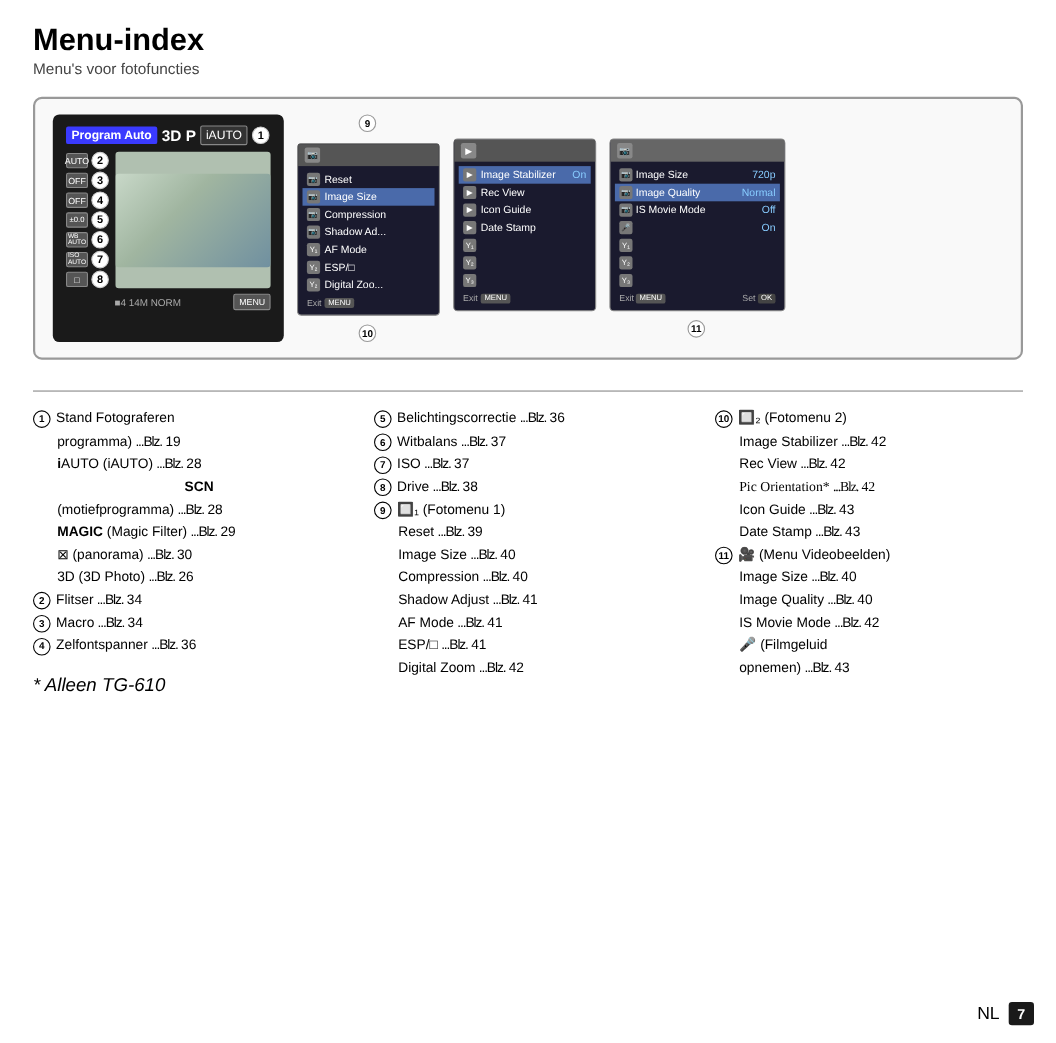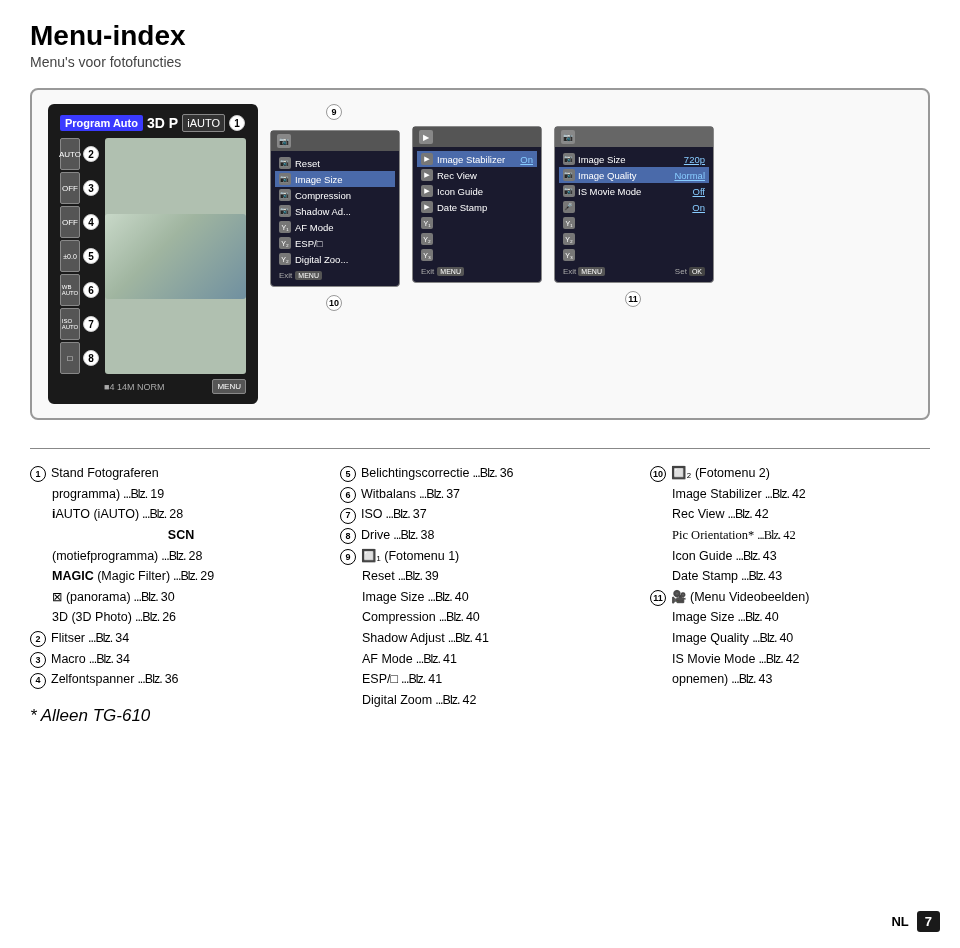--- a/index.html
+++ b/index.html
@@ -103,21 +103,21 @@
       font-size: 10px;
     }
     .cam-setting-row {
       display: flex;
       align-items: center;
       gap: 3px;
       color: #fff;
     }
     .cam-setting-icon {
       width: 20px;
-      height: 32px;
+      height: 14px;
       background: #555;
       border: 1px solid #888;
       display: flex;
       align-items: center;
       justify-content: center;
       font-size: 8px;
       color: #fff;
       border-radius: 2px;
     }
     .cam-image-area {
@@ -279,22 +279,22 @@
     .bottom-bar {
       position: absolute;
       bottom: 16px;
       right: 20px;
       display: flex;
       align-items: center;
       gap: 8px;
       font-size: 13px;
     }
     .bottom-bar .lang {
-      font-weight: bold;
-      font-size: 13px;
+      font-weight: normal;
+      font-size: 16px;
     }
     .bottom-bar .page-num {
       background: #1a1a1a;
       color: #fff;
       font-size: 13px;
       font-weight: bold;
       padding: 3px 8px;
       border-radius: 3px;
     }
 
@@ -313,21 +313,20 @@
     }
 
     hr.section-divider {
       border: none;
       border-top: 1.5px solid #888;
       margin: 14px 0 14px 0;
     }
 
     .menu-value {
       color: #8cf;
-      text-decoration: underline;
     }
 
     .right-menu {
       background: #1a1a2e;
       border: 1px solid #888;
       border-radius: 4px;
       padding: 6px 8px;
       color: #fff;
       font-size: 9.5px;
       min-width: 160px;
@@ -708,20 +707,23 @@
       <span>Image Quality</span>
       <span class="dots">...Blz.</span>
       <span class="page-ref">40</span>
     </div>
     <div class="col-item" style="padding-left:22px;">
       <span>IS Movie Mode</span>
       <span class="dots">...Blz.</span>
       <span class="page-ref">42</span>
     </div>
     <div class="col-item" style="padding-left:22px;">
+      <span>🎤 (Filmgeluid</span>
+    </div>
+    <div class="col-item" style="padding-left:22px;">
       <span>opnemen)</span>
       <span class="dots">...Blz.</span>
       <span class="page-ref">43</span>
     </div>
   </div>
 
 </div>
 
 <div class="bottom-bar">
   <span class="lang">NL</span>

